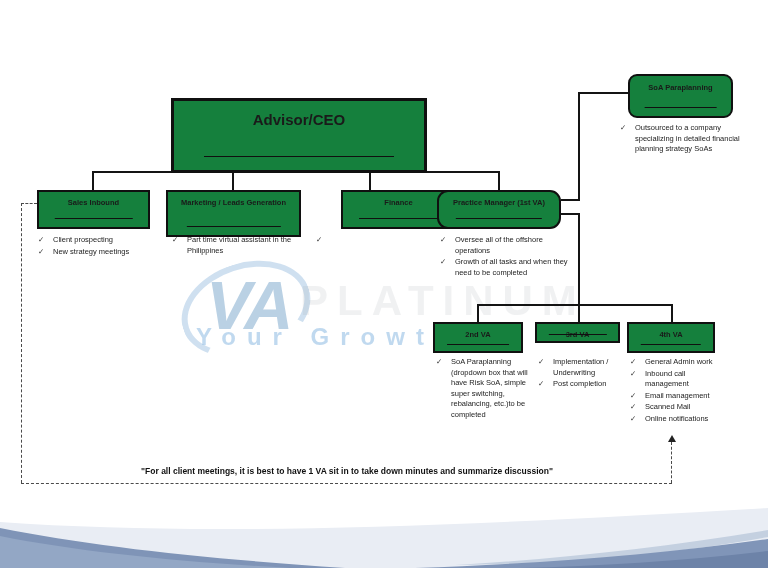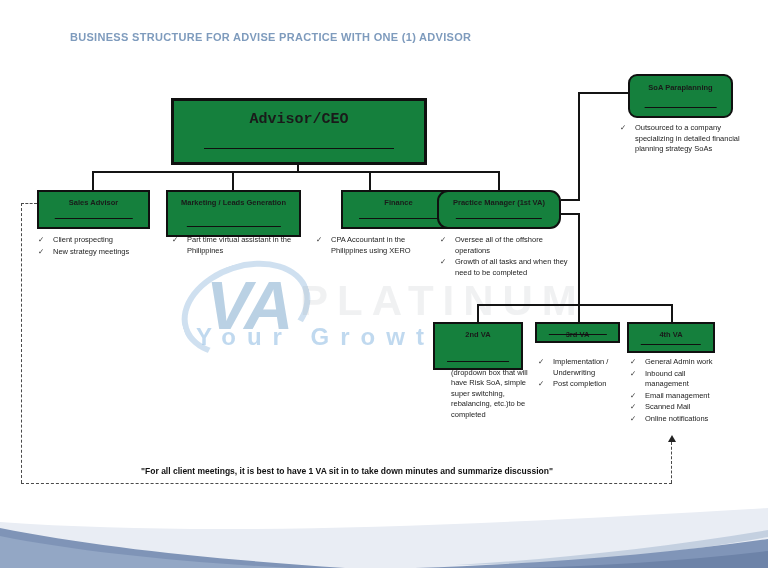--- a/index.html
+++ b/index.html
@@ -39,30 +39,30 @@
   .arrow-up {
     position:absolute; width:0; height:0; z-index:1;
     border-left:4px solid transparent; border-right:4px solid transparent;
     border-bottom:7px solid #222;
   }
   
   .box { position:absolute; background:#15803d; border:2.5px solid #101010; z-index:3; }
   .box .label { font-weight:bold; text-align:center; font-size:7.5px; padding-top:6px; }
   .sig { position:absolute; left:50%; transform:translateX(-50%); width:72%;
          border-top:1.6px solid #101010; bottom:8px; }
-  .box-ceo { left:171px; top:98px; width:256px; height:67px; border-width:3px;font-family:Liberation Mono, monospace; }
+  .box-ceo { left:171px; top:98px; width:256px; height:75px; border-width:3px; }
   .box-ceo .label { font-size:15px; padding-top:10px; }
   .box-ceo .sig { width:190px; bottom:13px; }
   .box-sales    { left:37px;  top:190px; width:113px; height:39px; }
   .box-mkt      { left:166px; top:190px; width:135px; height:47px; }
   .box-fin      { left:313px; top:190px; width:115px; height:39px;margin-left:28px; }
   .box-pm       { left:437px; top:190px; width:124px; height:39px;border-radius:11px; }
   .box-soa      { left:628px; top:74px;  width:105px; height:44px; border-radius:9px; }
   .box-soa .label { font-size:7.5px; padding-top:7px; }
-  .box-va2 { left:433px; top:322px; width:90px; height:48px; }
+  .box-va2 { left:433px; top:322px; width:90px; height:31px; }
   .box-va3 { left:535px; top:322px; width:85px; height:21px; }
   .box-va4 { left:627px; top:322px; width:88px; height:31px; }
   .box-va2 .sig, .box-va3 .sig, .box-va4 .sig { bottom:6px; }
   
   .bullets { position:absolute; z-index:2; font-size:7.5px; line-height:1.4; color:#1c1c1c; }
   .bullet { display:flex; margin-bottom:1px; }
   .check { flex:0 0 15px; width:15px; font-size:7.5px; color:#333; }
   .b-sales { left:38px;  top:235px; width:125px; }
   .b-mkt   { left:172px; top:235px; width:128px; }
   .b-fin   { left:316px; top:235px; width:120px; }
@@ -75,21 +75,20 @@
     position:absolute; left:22px; top:466px; width:650px; text-align:center;
     font-size:8.5px; font-weight:bold; z-index:2; color:#111;
   }
   .footer-wave { position:absolute; left:0; bottom:0; width:768px; height:62px; z-index:0; }
 </style>
 </head>
 <body>
 
 <div class="slide">
 
-  <div class="title">BUSINESS STRUCTURE FOR ADVISE PRACTICE WITH ONE (1) ADVISOR</div>
 
   <div class="wm wm-circle"></div>
   <div class="wm wm-va">VA</div>
   <div class="wm wm-brand">PLATINUM</div>
   <div class="wm wm-tagline">Your Growth</div>
 
   <div class="ln lnv" style="left:297px; top:163px; height:10px;"></div>
   <div class="ln lnh" style="left:92px; top:171px; width:408px;"></div>
   <div class="ln lnv" style="left:92px;  top:171px; height:19px;"></div>
   <div class="ln lnv" style="left:232px; top:171px; height:19px;"></div>
@@ -110,21 +109,21 @@
   <div class="dash-h" style="left:21px; top:483px; width:651px;"></div>
   <div class="dash-v" style="left:671px; top:442px; height:41px;"></div>
   <div class="arrow-up" style="left:668px; top:435px;"></div>
 
   <div class="box box-ceo">
     <div class="label">Advisor/CEO</div>
     <div class="sig"></div>
   </div>
 
   <div class="box box-sales">
-    <div class="label">Sales Advisor</div>
+    <div class="label">Sales Inbound</div>
     <div class="sig"></div>
   </div>
 
   <div class="box box-mkt">
     <div class="label">Marketing / Leads Generation</div>
     <div class="sig"></div>
   </div>
 
   <div class="box box-fin">
     <div class="label">Finance</div>
@@ -170,21 +169,20 @@
   <div class="bullets b-mkt">
     <div class="bullet">
         <span class="check">✓</span>
         <span>Part time virtual assistant in the Philippines</span>
       </div>
   </div>
 
   <div class="bullets b-fin">
     <div class="bullet">
         <span class="check">✓</span>
-        <span>CPA Accountant in the Philippines using XERO</span>
       </div>
   </div>
 
   <div class="bullets b-pm">
     <div class="bullet">
         <span class="check">✓</span>
         <span>Oversee all of the offshore operations</span>
       </div>
     <div class="bullet">
         <span class="check">✓</span>

